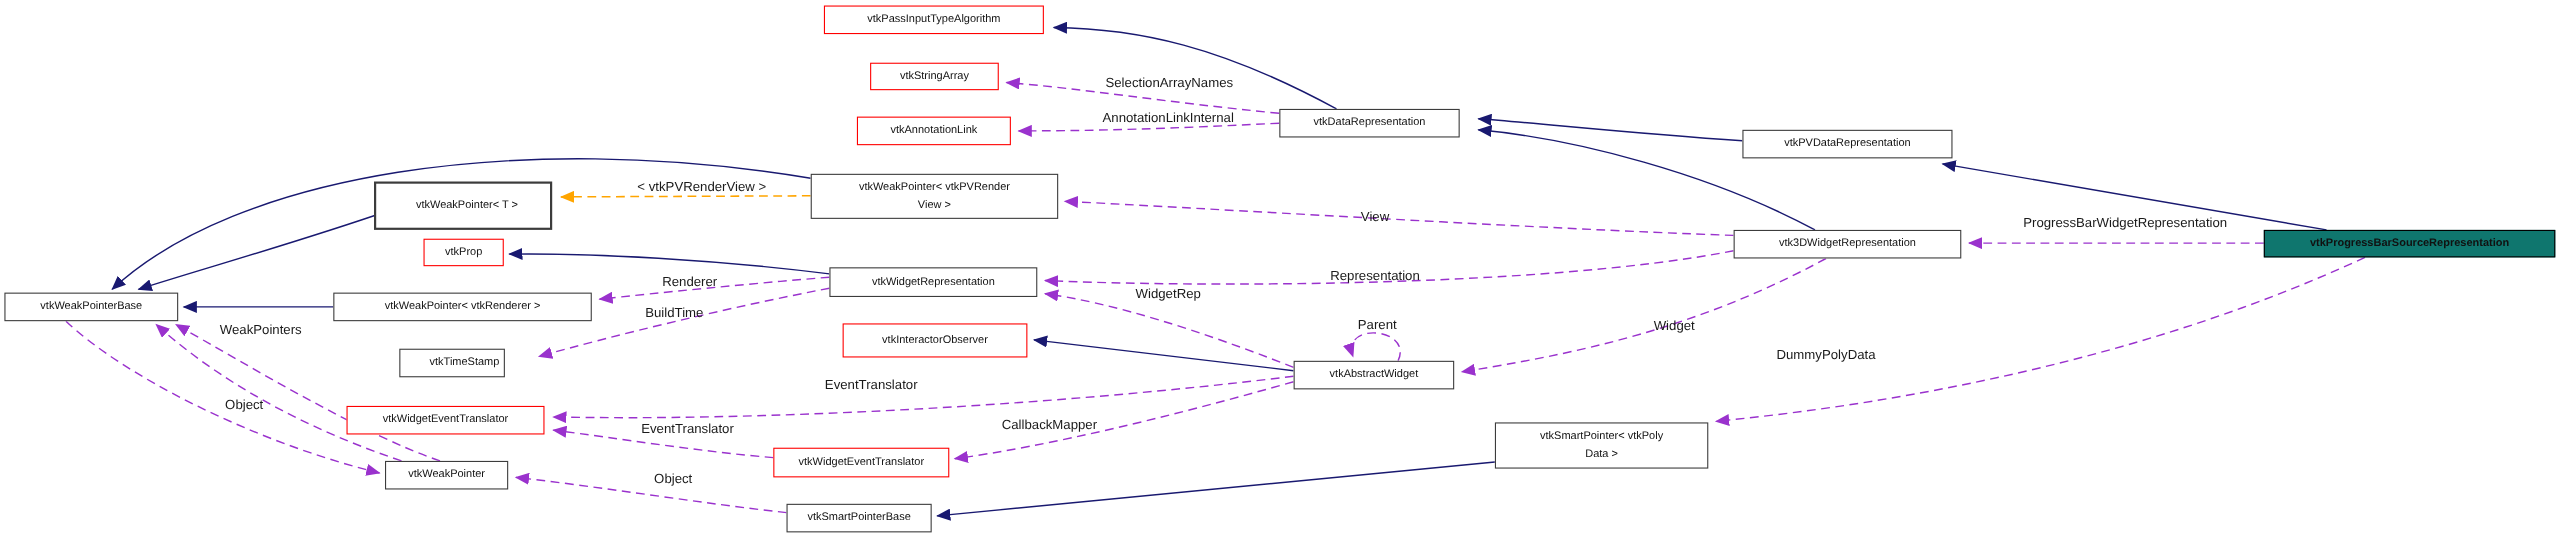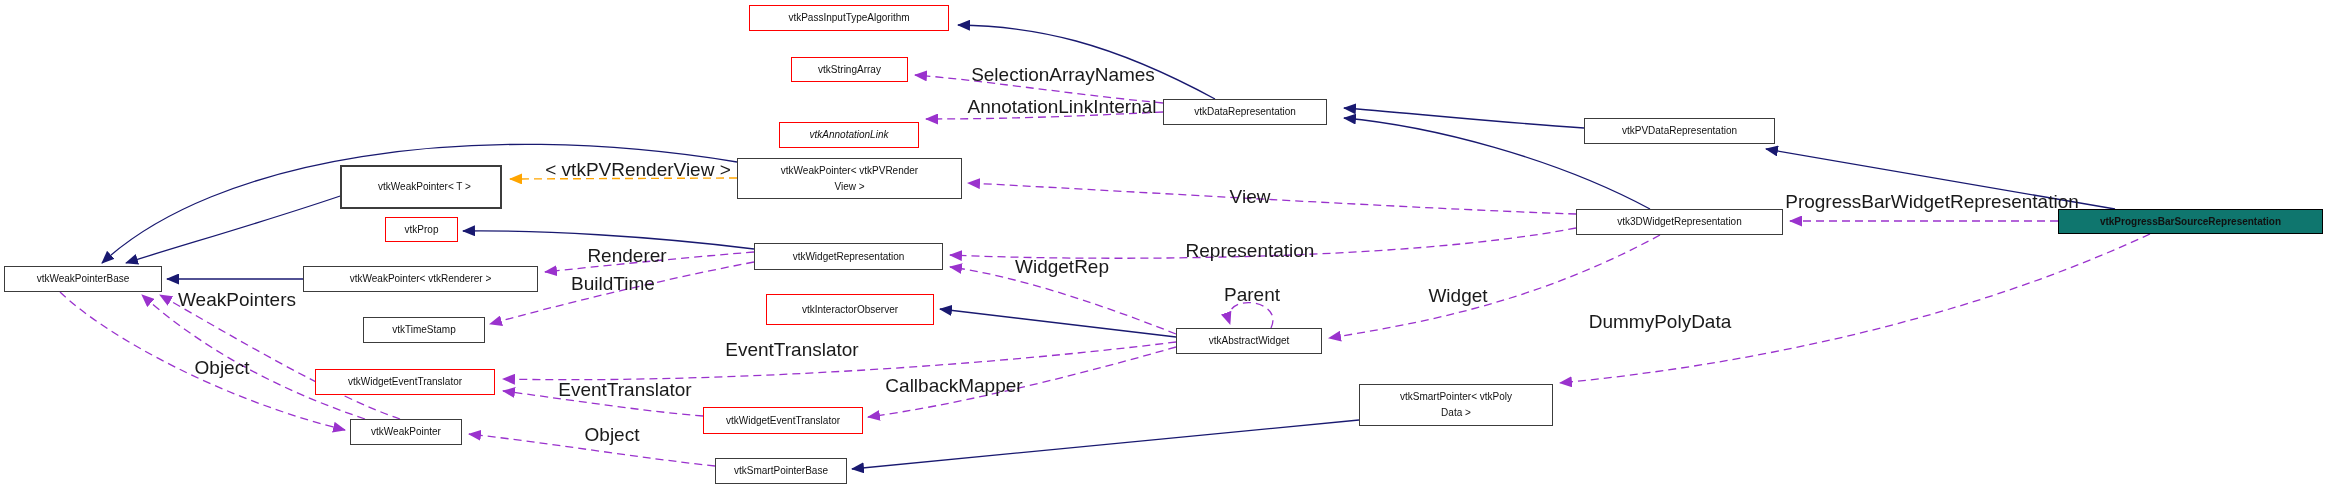--- a/index.html
+++ b/index.html
@@ -22,21 +22,21 @@
     line-height:16px;
     white-space:pre-line;
     padding:0 4px;
   }
   .node.red{border:1.5px solid #ff0000;}
   .node.template{border:2px solid #3c3c3c;}
   .node.highlight{background:#0f766e;border:1.5px solid #000000;font-weight:bold;}
   .elabel{
     position:absolute;
     transform:translate(-50%,-50%);
-    font-size:19px;color:#1a1a1a;
+    font-size:12px;color:#1a1a1a;
     white-space:nowrap;
     background:transparent;
   }
   path.inherit{stroke-width:1.3;fill:none;}
   path.uses{stroke-width:1.3;fill:none;stroke-dasharray:8 5;}
   path.template-rel{stroke-width:1.4;fill:none;stroke-dasharray:8 5;}
 </style>
 </head>
 <body>
 
@@ -81,53 +81,53 @@
         <path d="M 60,292 C 110,340 230,402 345,430" class="uses" stroke="#9a32cd" marker-end="url(#arr-uses)"></path>
         <path d="M 365,419 C 252,381 182,331 142,295" class="uses" stroke="#9a32cd" marker-end="url(#arr-uses)"></path>
         <path d="M 400,419 C 332,396 232,336 160,295" class="uses" stroke="#9a32cd" marker-end="url(#arr-uses)"></path>
         <path d="M 715,466 C 640,458 550,443 469,434" class="uses" stroke="#9a32cd" marker-end="url(#arr-uses)"></path>
         <path d="M 737,178 L 510,179" class="template-rel" stroke="#ffa500" marker-end="url(#arr-template-rel)"></path>
       </g>
   </svg>
   <div id="node-group">
       <div class="node red" style="left: 749px; top: 5px; width: 200px; height: 26px;"><span>vtkPassInputTypeAlgorithm</span></div>
       <div class="node red" style="left: 791px; top: 57px; width: 117px; height: 25px;"><span>vtkStringArray</span></div>
-      <div class="node red" style="left: 779px; top: 122px; width: 140px; height: 26px; font-style: italic;"><span>vtkAnnotationLink</span></div>
+      <div class="node red" style="left: 779px; top: 106px; width: 140px; height: 26px;"><span>vtkAnnotationLink</span></div>
       <div class="node plain" style="left: 1163px; top: 99px; width: 164px; height: 26px;"><span>vtkDataRepresentation</span></div>
       <div class="node plain" style="left: 1584px; top: 118px; width: 191px; height: 26px;"><span>vtkPVDataRepresentation</span></div>
       <div class="node template" style="left: 340px; top: 165px; width: 162px; height: 44px; padding-left: 11px;"><span>vtkWeakPointer&lt; T &gt;</span></div>
       <div class="node plain" style="left: 737px; top: 158px; width: 225px; height: 41px;"><span>vtkWeakPointer&lt; vtkPVRender
 View &gt;</span></div>
       <div class="node plain" style="left: 1576px; top: 209px; width: 207px; height: 26px;"><span>vtk3DWidgetRepresentation</span></div>
       <div class="node highlight" style="left: 2058px; top: 209px; width: 265px; height: 25px;"><span>vtkProgressBarSourceRepresentation</span></div>
       <div class="node red" style="left: 385px; top: 217px; width: 73px; height: 25px;"><span>vtkProp</span></div>
       <div class="node plain" style="left: 754px; top: 243px; width: 189px; height: 27px;"><span>vtkWidgetRepresentation</span></div>
       <div class="node plain" style="left: 4px; top: 266px; width: 158px; height: 26px;"><span>vtkWeakPointerBase</span></div>
       <div class="node plain" style="left: 303px; top: 266px; width: 235px; height: 26px;"><span>vtkWeakPointer&lt; vtkRenderer &gt;</span></div>
-      <div class="node plain" style="left: 363px; top: 317px; width: 122px; height: 26px;"><span>vtkTimeStamp</span></div>
+      <div class="node plain" style="left: 363px; top: 317px; width: 96px; height: 26px; justify-content: flex-end;"><span>vtkTimeStamp</span></div>
       <div class="node red" style="left: 766px; top: 294px; width: 168px; height: 31px;"><span>vtkInteractorObserver</span></div>
       <div class="node plain" style="left: 1176px; top: 328px; width: 146px; height: 26px;"><span>vtkAbstractWidget</span></div>
       <div class="node red" style="left: 315px; top: 369px; width: 180px; height: 26px;"><span>vtkWidgetEventTranslator</span></div>
       <div class="node red" style="left: 703px; top: 407px; width: 160px; height: 27px;"><span>vtkWidgetEventTranslator</span></div>
       <div class="node plain" style="left: 1359px; top: 384px; width: 194px; height: 42px;"><span>vtkSmartPointer&lt; vtkPoly
 Data &gt;</span></div>
       <div class="node plain" style="left: 350px; top: 419px; width: 112px; height: 26px;"><span>vtkWeakPointer</span></div>
       <div class="node plain" style="left: 715px; top: 458px; width: 132px; height: 26px;"><span>vtkSmartPointerBase</span></div>
     </div>
   <div id="label-group">
       <div class="elabel" style="left: 1063px; top: 75px;">SelectionArrayNames</div>
       <div class="elabel" style="left: 1062px; top: 107px;">AnnotationLinkInternal</div>
       <div class="elabel" style="left: 1250px; top: 197px;">View</div>
       <div class="elabel" style="left: 1250px; top: 251px;">Representation</div>
       <div class="elabel" style="left: 1920px; top: 202px; padding-left: 24px;">ProgressBarWidgetRepresentation</div>
       <div class="elabel" style="left: 638px; top: 170px;">&lt; vtkPVRenderView &gt;</div>
       <div class="elabel" style="left: 627px; top: 256px;">Renderer</div>
       <div class="elabel" style="left: 613px; top: 284px;">BuildTime</div>
       <div class="elabel" style="left: 1062px; top: 267px;">WidgetRep</div>
-      <div class="elabel" style="left: 1458px; top: 296px;">Widget</div>
+      <div class="elabel" style="left: 1522px; top: 296px;">Widget</div>
       <div class="elabel" style="left: 1252px; top: 295px;">Parent</div>
       <div class="elabel" style="left: 237px; top: 300px;">WeakPointers</div>
       <div class="elabel" style="left: 222px; top: 368px;">Object</div>
       <div class="elabel" style="left: 792px; top: 350px;">EventTranslator</div>
       <div class="elabel" style="left: 625px; top: 390px;">EventTranslator</div>
       <div class="elabel" style="left: 954px; top: 386px;">CallbackMapper</div>
       <div class="elabel" style="left: 612px; top: 435px;">Object</div>
       <div class="elabel" style="left: 1660px; top: 322px;">DummyPolyData</div>
     </div>
 </div>

